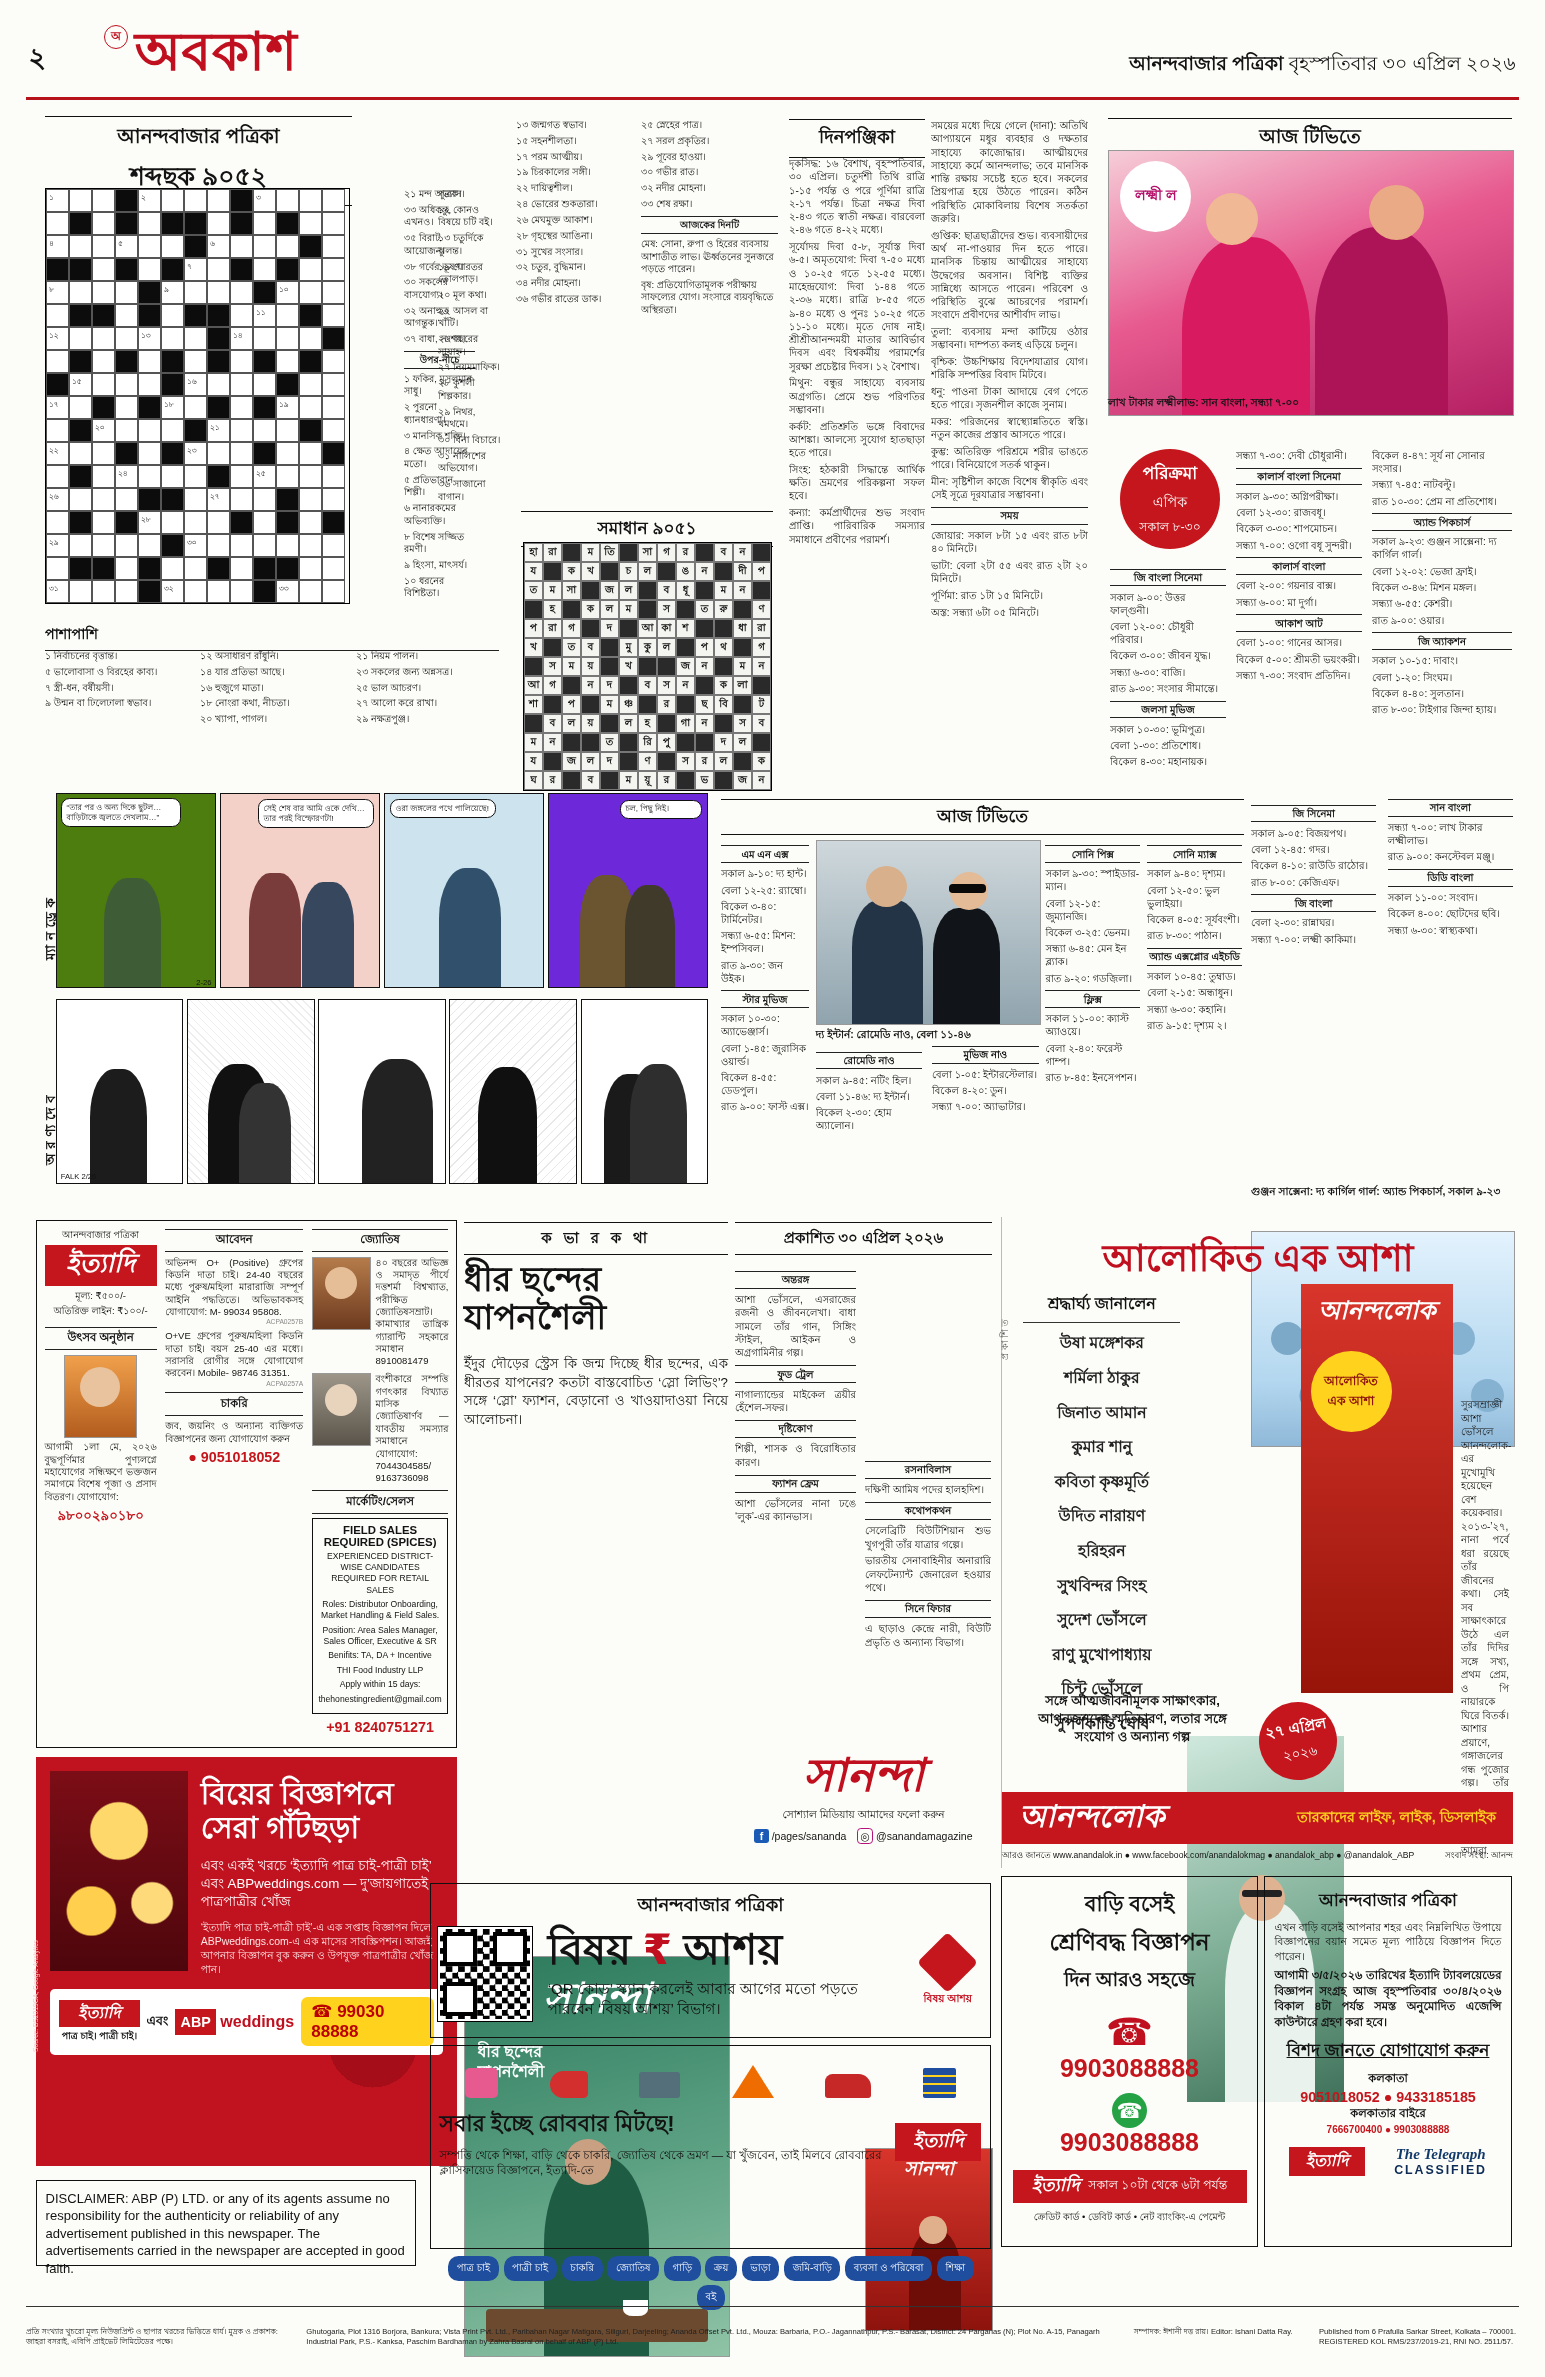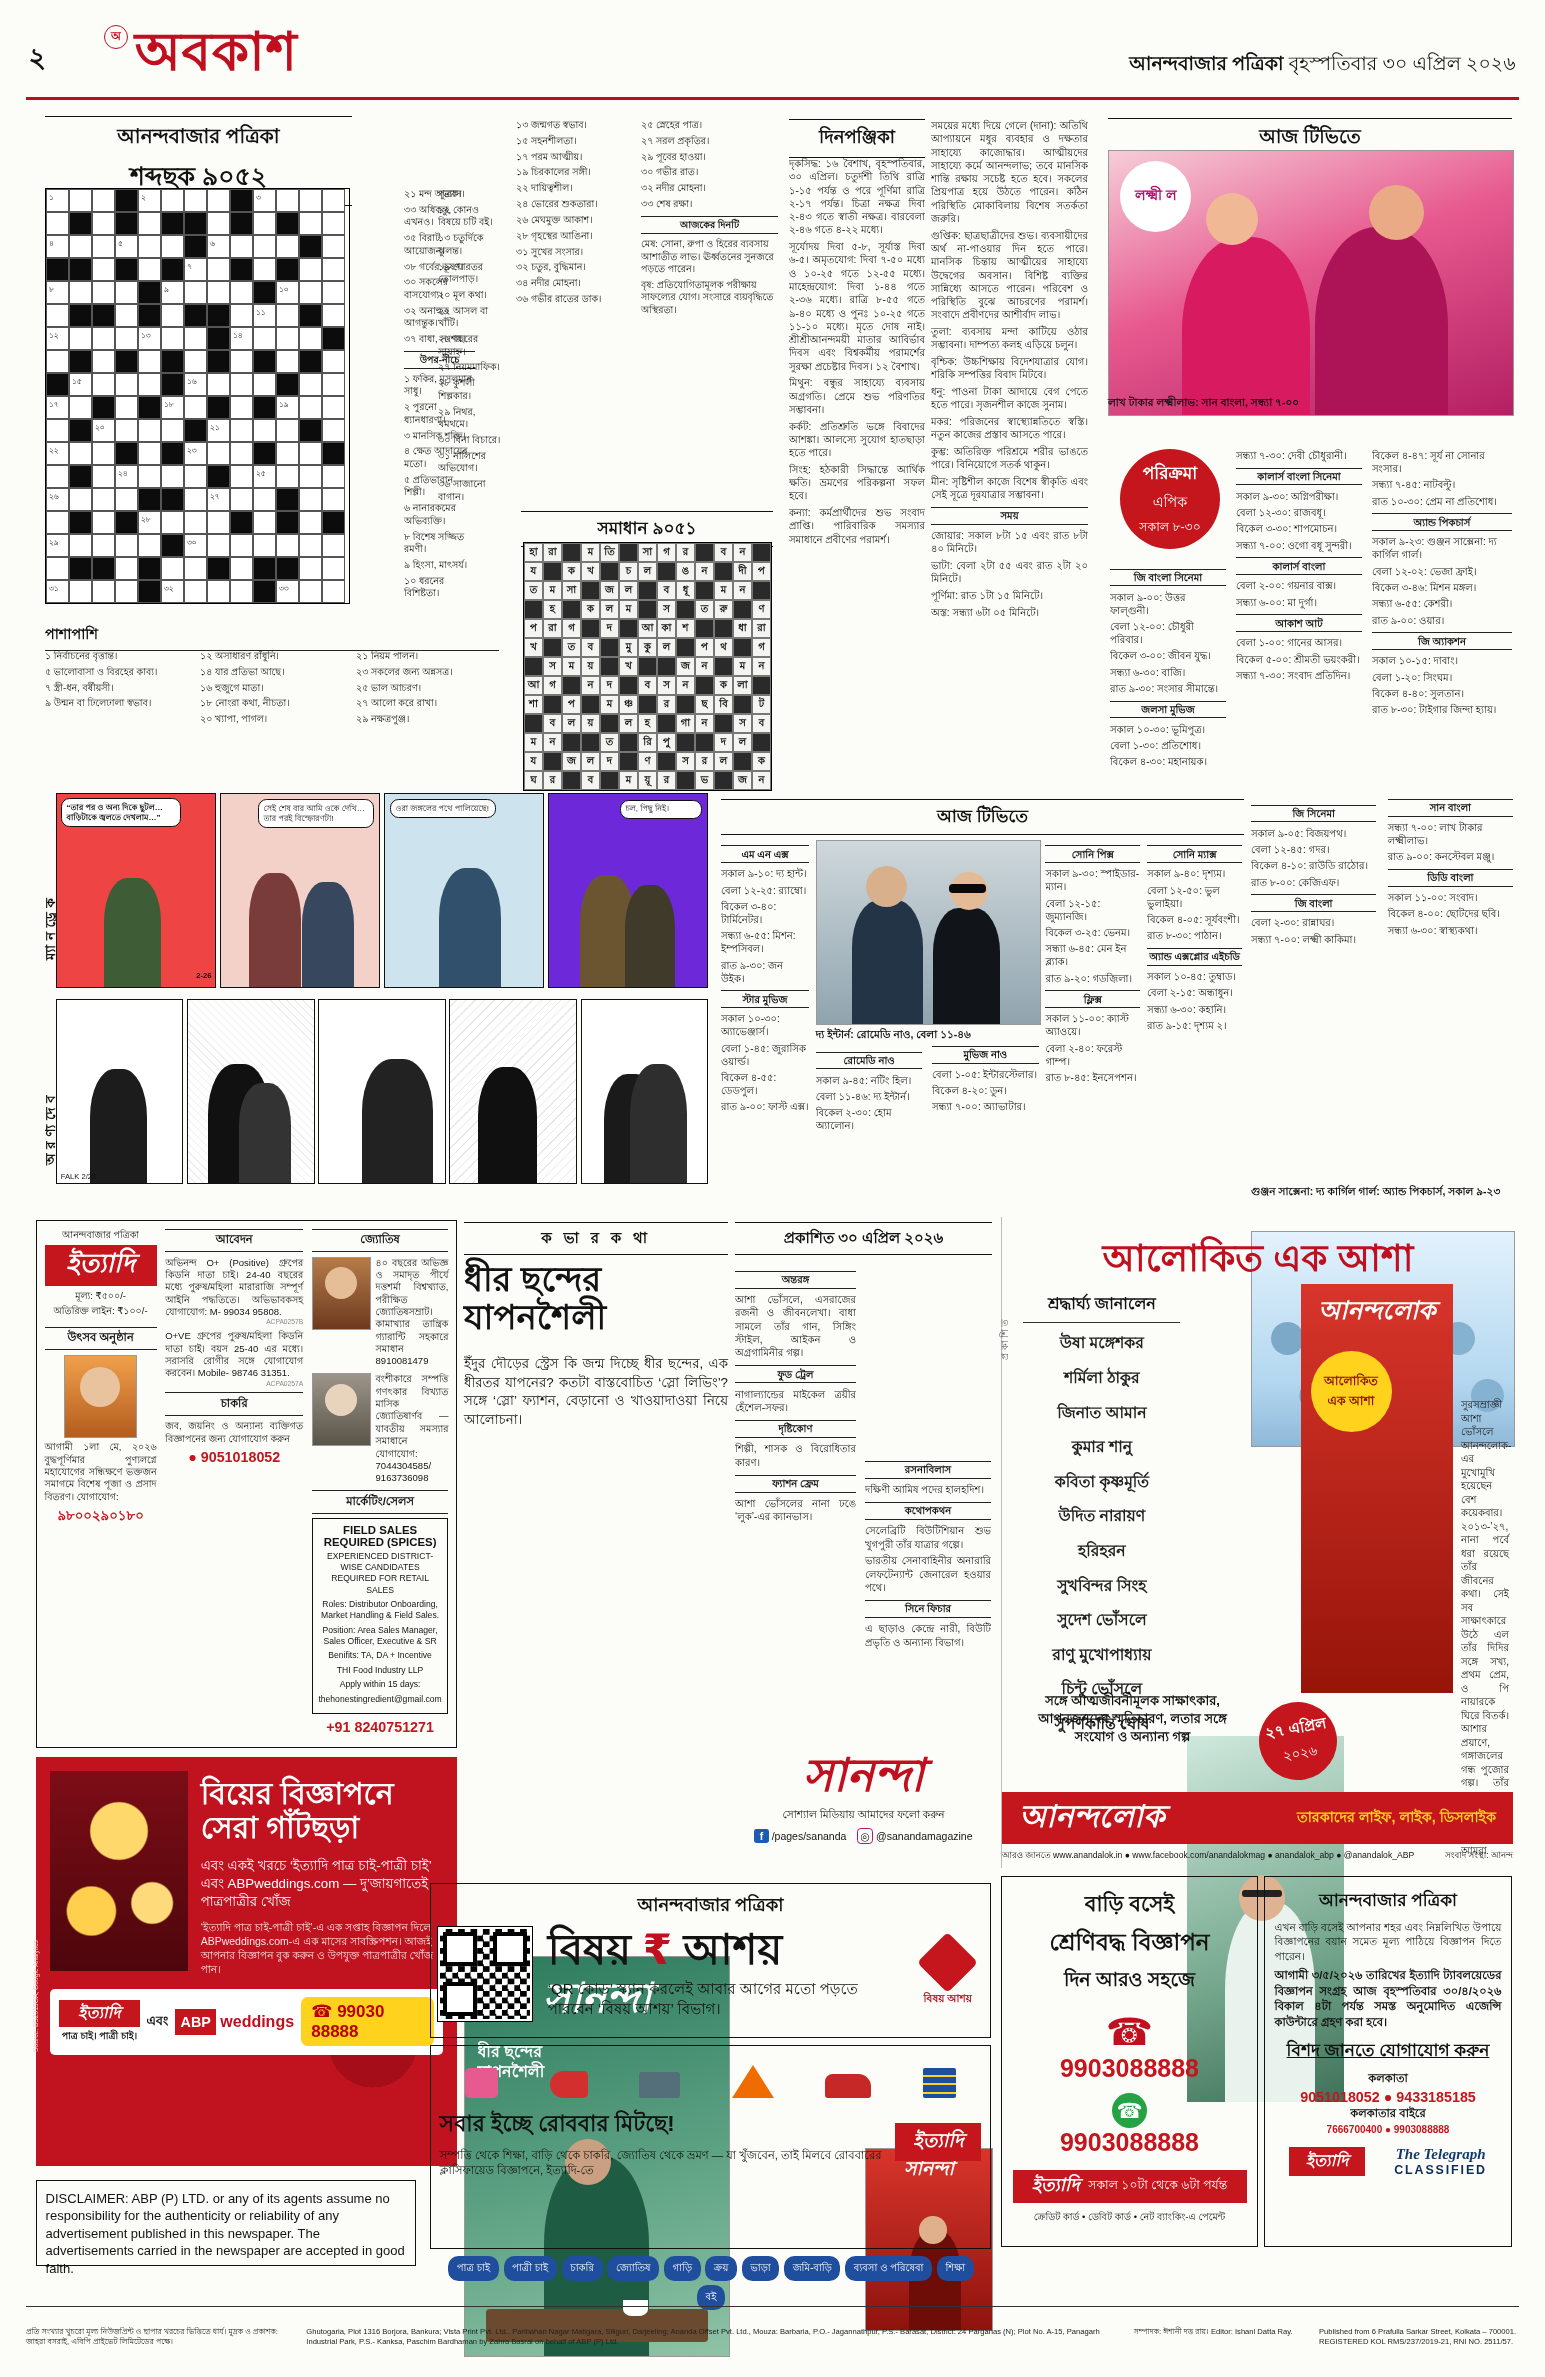--- a/index.html
+++ b/index.html
@@ -746,24 +746,24 @@
       <div class="li-item">সন্ধ্যা ৬-৩০: স্বাস্থ্যকথা।</div>
     </div>
 
   <div class="abs photo" style="left:1251px;top:965px;width:262px;height:214px;background:linear-gradient(#e3f2fd,#b3d7ef 70%,#8fb8d8);">
     <div class="blob" style="left:19px;top:90px;width:33px;height:33px;background:#7da9c9;box-shadow:57px 0 #86b2d2,114px 0 #7da9c9,171px 0 #86b2d2,28.5px 57px #6f9fc2,86px 57px #7da9c9,143px 57px #6f9fc2,200px 57px #86b2d2;"></div>
   </div>
   <div class="abs caption" style="left:1251px;top:1185px;width:262px;">গুঞ্জন সাক্সেনা: দ্য কার্গিল গার্ল: অ্যান্ড পিকচার্স, সকাল ৯-২৩</div>
 
   <div class="abs vlabel" style="left:41px;top:960px;">ম্যানড্রেক</div>
   <div class="abs strip" style="left:56px;top:793px;width:652px;height:195px;">
-    <div class="panel" style="flex:1;background:#ef4444;font-weight:bold;">
+    <div class="panel" style="flex:1;background:#4d7c0f;">
       <div class="blob" style="left:30%;bottom:0;width:57px;height:109px;background:#3e5d37;border-radius:40% 40% 0 0;"></div>
       <div class="bubble" style="left:3.8px;top:3.8px;width:109px;">“তার পর ও অন্য দিকে ছুটল… বাড়িটাকে জ্বলতে দেখলাম…”</div>
-      <div class="abs" style="right:3.8px;bottom:7px;font-size:7.6px;">2-26</div>
+      <div class="abs" style="right:3.8px;bottom:0;font-size:7.6px;">2-26</div>
     </div>
     <div class="panel" style="flex:1;background:#f3d1c9;">
       <div class="blob" style="left:18%;bottom:0;width:52px;height:114px;background:#7a3b3b;border-radius:40% 40% 0 0;"></div>
       <div class="blob" style="right:16%;bottom:0;width:52px;height:105px;background:#37485e;border-radius:40% 40% 0 0;"></div>
       <div class="bubble" style="right:4.8px;top:4.8px;width:105px;">সেই শেষ বার আমি ওকে দেখি… তার পরই বিস্ফোরণটা!</div>
     </div>
     <div class="panel" style="flex:1;background:#cde3ee;">
       <div class="blob" style="left:34%;bottom:0;width:62px;height:119px;background:#31506b;border-radius:42% 42% 0 0;"></div>
       <div class="bubble" style="left:4.8px;top:4.8px;width:95px;">ওরা জঙ্গলের পথে পালিয়েছে!</div>
     </div>

